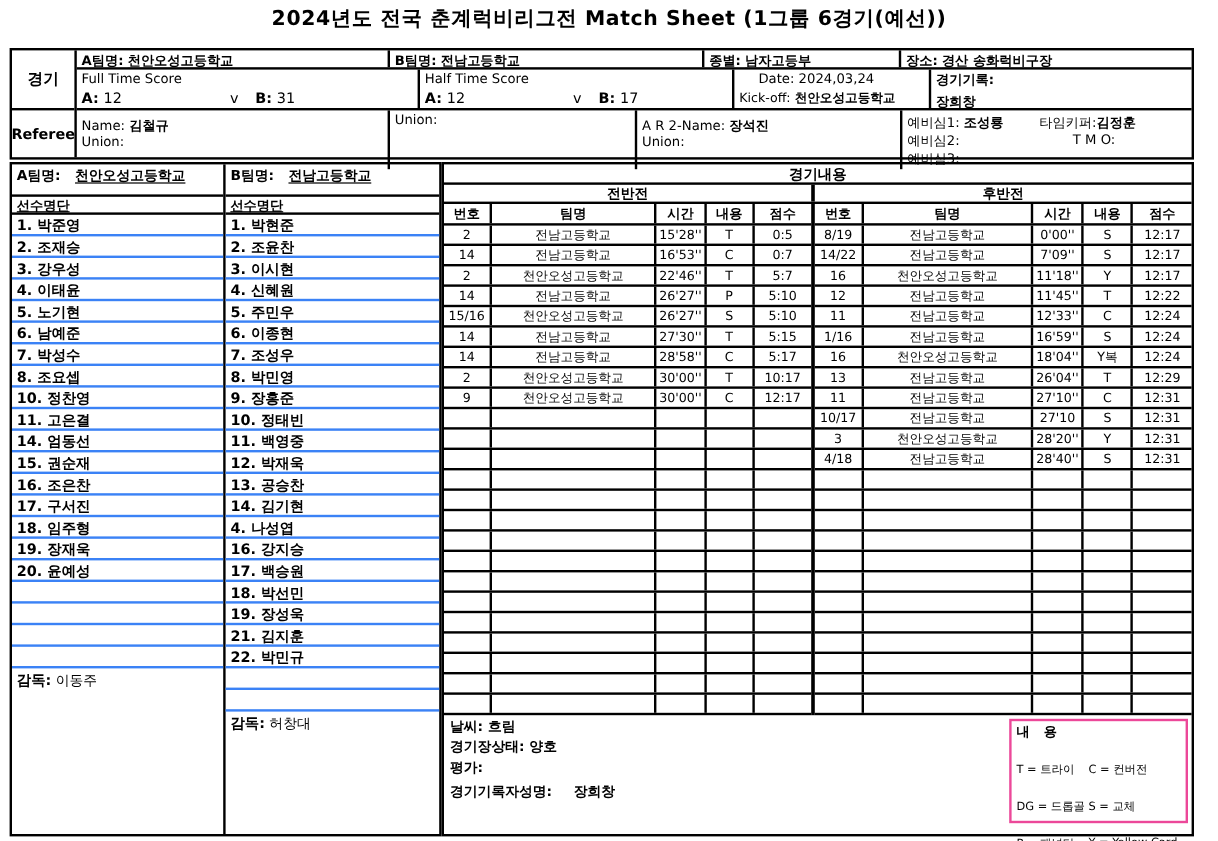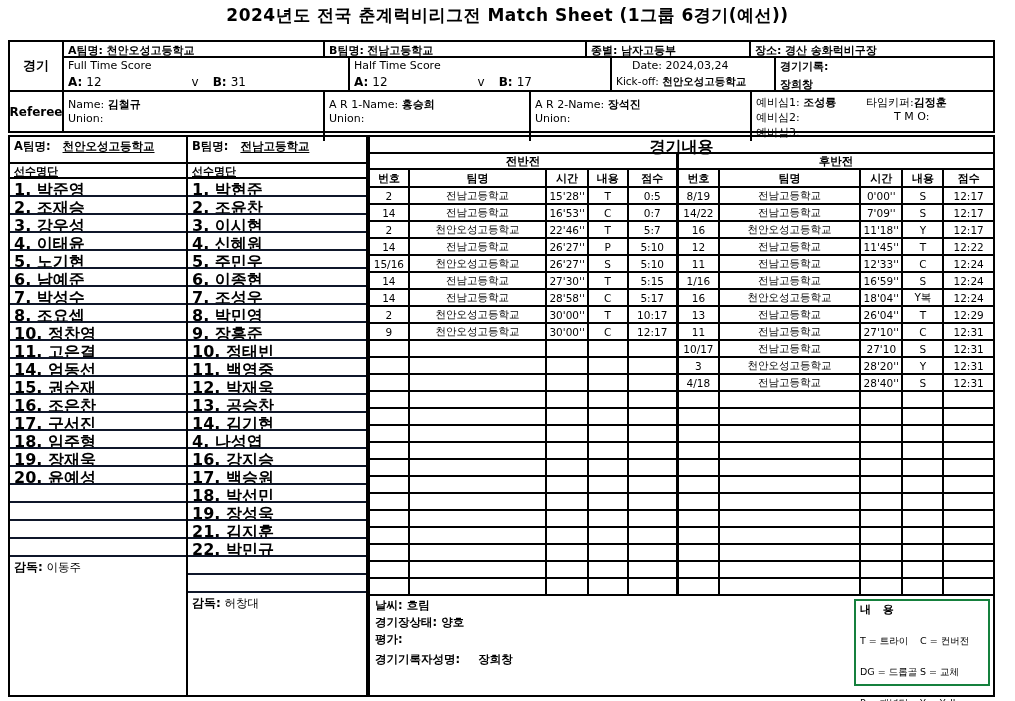--- a/index.html
+++ b/index.html
@@ -29,50 +29,50 @@
   .small{font-size:10.5px;}
   
   .roster{position:absolute;left:8px;top:135px;width:360px;height:562px;
           border:2px solid #000;box-sizing:border-box;display:flex;}
   .rcol{width:50%;display:flex;flex-direction:column;box-sizing:border-box;}
   .rcol.first{border-right:2px solid #000;}
   .rtitle{height:27px;border-bottom:2px solid #000;box-sizing:border-box;
           padding:2px 4px;font-size:11.5px;font-weight:bold;}
   .rhead{height:15px;border-bottom:2px solid #000;box-sizing:border-box;
          padding:0 4px;font-size:11px;font-weight:bold;text-decoration:underline;}
-  .p-row{height:18px;border-bottom:2px solid #0f172a;box-sizing:border-box;
-         padding:1px 4px;font-size:16px;font-weight:bold;overflow:hidden;}
+  .p-row{height:18px;border-bottom:2px solid #3b82f6;box-sizing:border-box;
+         padding:1px 4px;font-size:12px;font-weight:bold;overflow:hidden;}
   .coach{flex:1;padding:2px 4px;font-size:11.5px;}
   .coach .lbl{font-size:12px;}
   
   .match{position:absolute;left:368px;top:135px;width:627px;height:562px;
          border:2px solid #000;box-sizing:border-box;display:flex;flex-direction:column;}
   .m-title{height:17px;border-bottom:2px solid #000;box-sizing:border-box;
-           text-align:center;font-weight:bold;font-size:16px;}
+           text-align:center;font-weight:bold;font-size:12px;}
   .m-halves{height:16px;border-bottom:2px solid #000;box-sizing:border-box;display:flex;}
   .m-halves .h1{width:309px;border-right:3px solid #000;box-sizing:border-box;}
   .m-halves .h2{flex:1;}
   .m-halves div{text-align:center;font-weight:bold;font-size:11.5px;}
   .m-tables{flex:0 0 auto;display:flex;}
   .m-table{display:flex;flex-direction:column;box-sizing:border-box;}
   .m-table.t1{width:309px;border-right:3px solid #000;}
   .m-table.t2{flex:1;}
   .m-chead{height:18px;border-bottom:2px solid #000;box-sizing:border-box;display:flex;
            font-weight:bold;font-size:11px;}
   .m-chead .mc{display:flex;align-items:center;justify-content:center;}
   .m-row{height:17px;border-bottom:2px solid #000;box-sizing:border-box;display:flex;
          font-size:10.5px;}
   .mc{box-sizing:border-box;border-right:2px solid #000;display:flex;align-items:center;
       justify-content:center;overflow:hidden;white-space:nowrap;}
   .mc:last-child{border-right:none;}
   .c-no{width:13%;}.c-team{width:45%;}.c-time{width:13.5%;}.c-ev{width:13%;}.c-sc{width:15.5%;}
   
   .binfo{flex:1;position:relative;box-sizing:border-box;padding:2px 5px;font-size:11.5px;}
   .binfo .line{font-weight:bold;margin-bottom:2px;}
-  .legend{position:absolute;right:3px;top:3px;width:136px;height:87px;border:2px solid #15803d;
+  .legend{position:absolute;right:3px;top:3px;width:149px;height:87px;border:2px solid #ec4899;
           box-sizing:border-box;padding:1px 4px;font-size:9.5px;}
   .legend .lg-title{font-weight:bold;font-size:11px;letter-spacing:4px;}
   .lg-line{display:flex;margin-top:18px;}
   .lg-line .l{width:60px;flex:0 0 auto;}
 </style>
 </head>
 <body>
 
 <div class="sheet">
 
@@ -140,24 +140,20 @@
       </div>
       <div class="hrow rowC">
         <div class="hcell" style="width:261px;">
           <div style="margin-top:4px;">
             <span>Name:</span>
             <span class="lbl">김철규</span>
           </div>
           <div>Union:</div>
         </div>
         <div class="hcell" style="width:206px;">
-          <div style="margin-top:4px;">
-            <span>A R 1-Name:</span>
-            <span class="lbl">홍승희</span>
-          </div>
           <div>Union:</div>
         </div>
         <div class="hcell" style="width:221px;">
           <div style="margin-top:4px;">
             <span>A R 2-Name:</span>
             <span class="lbl">장석진</span>
           </div>
           <div>Union:</div>
         </div>
         <div class="hcell" style="flex:1;">

